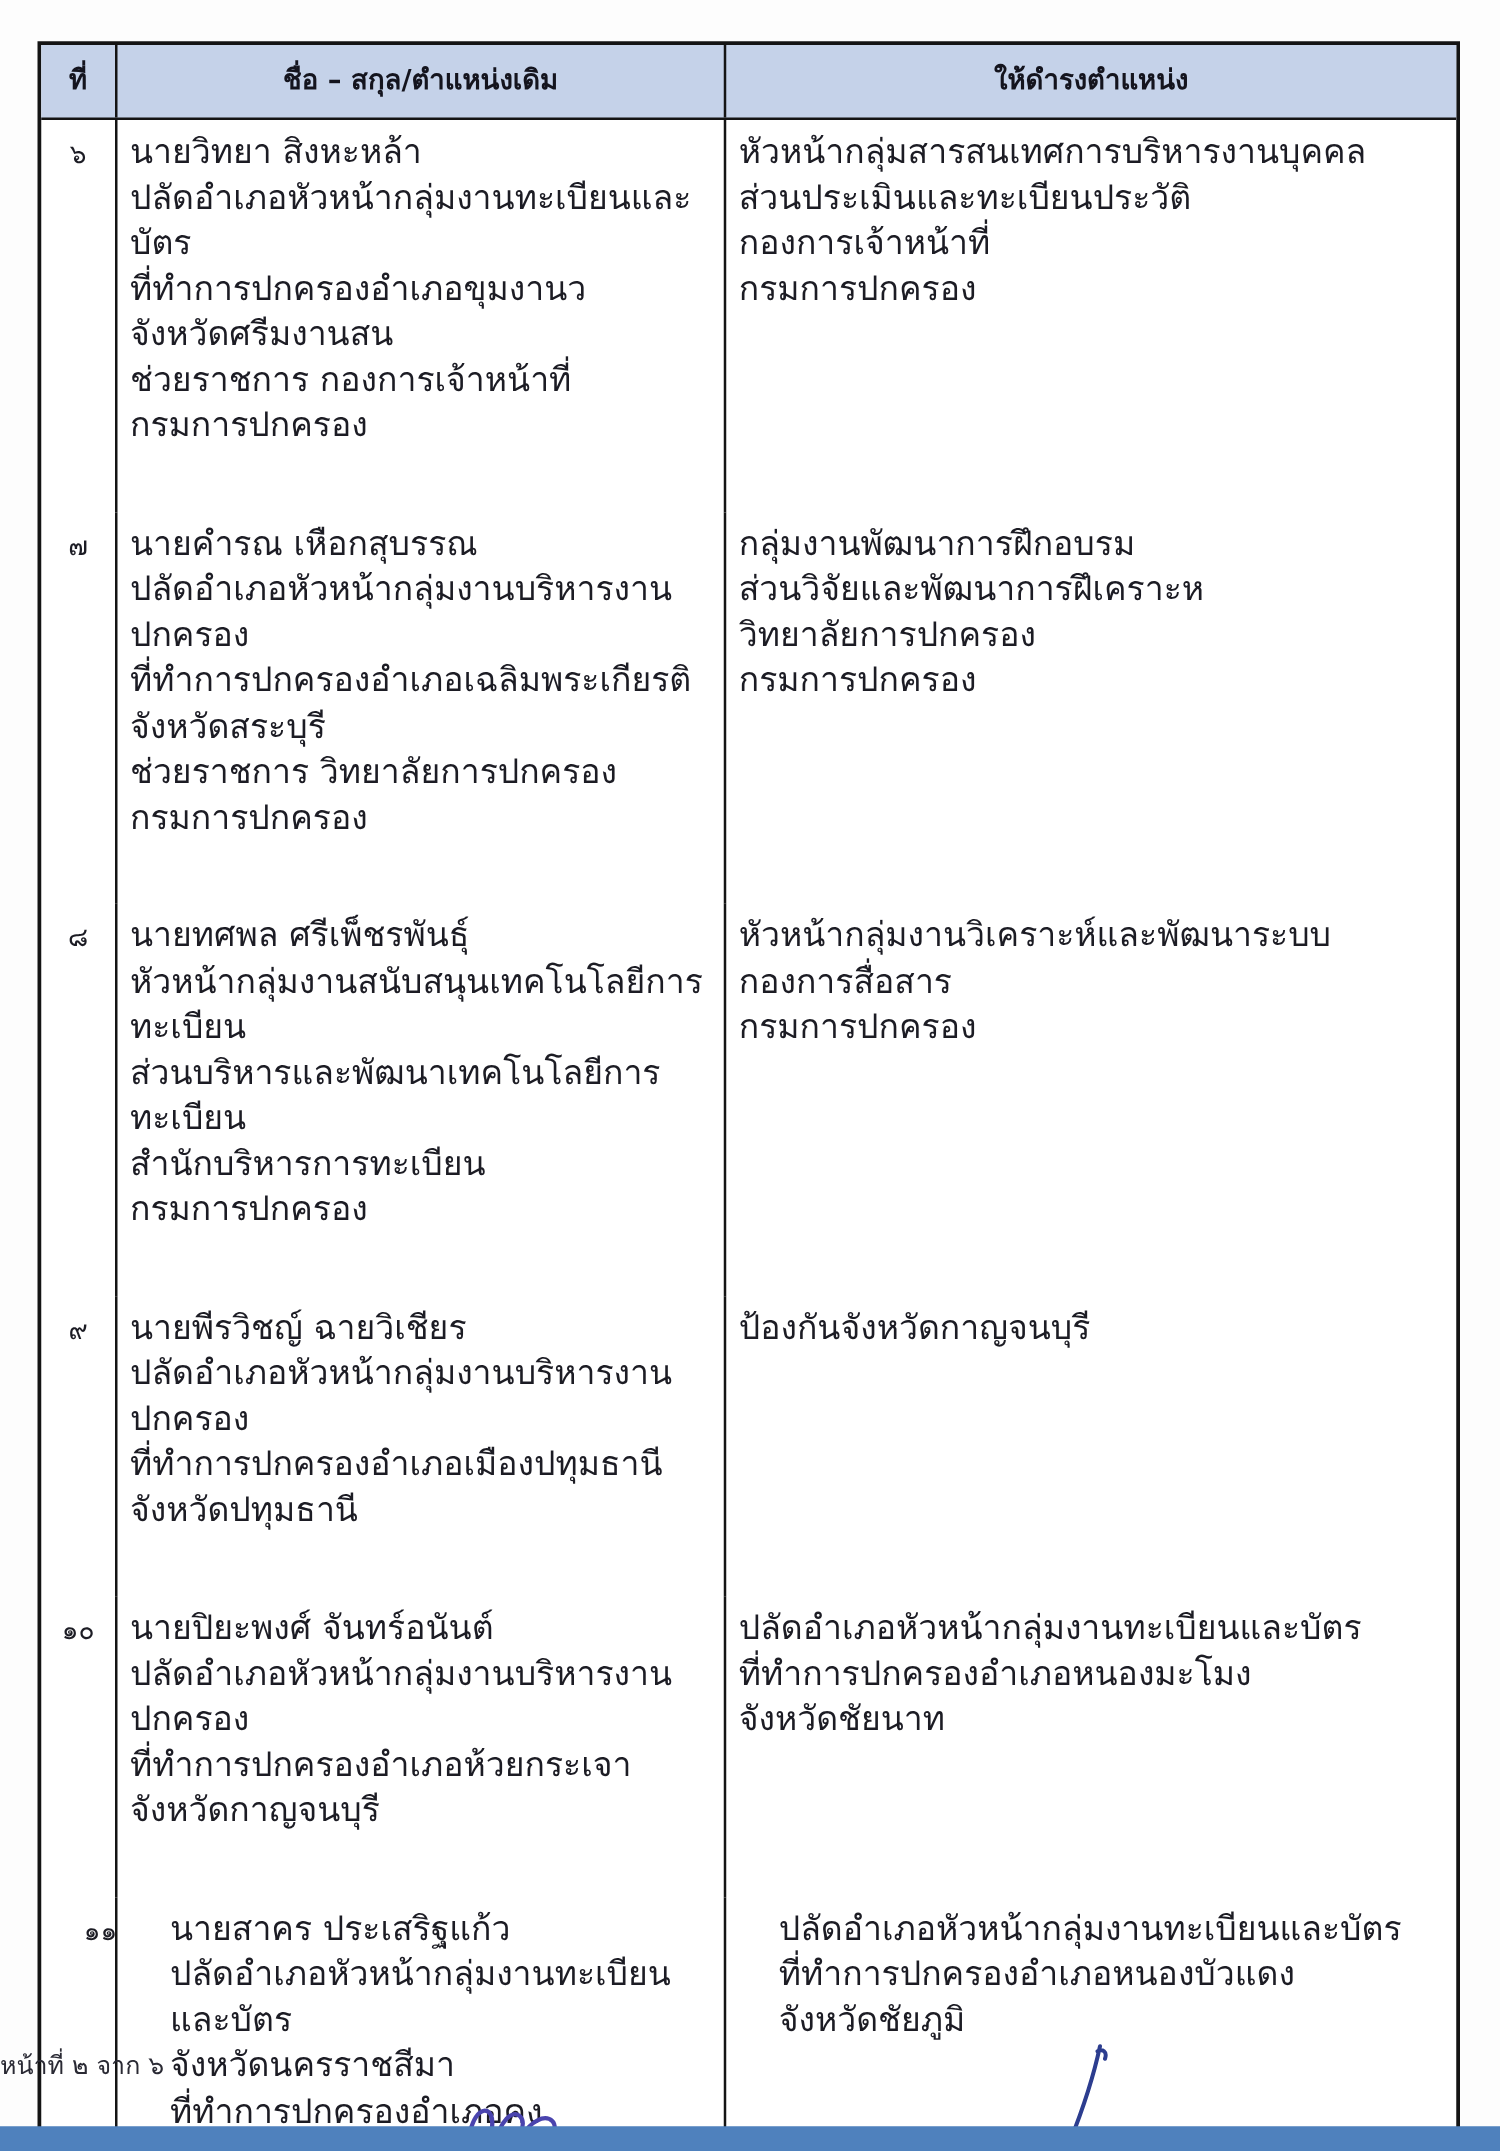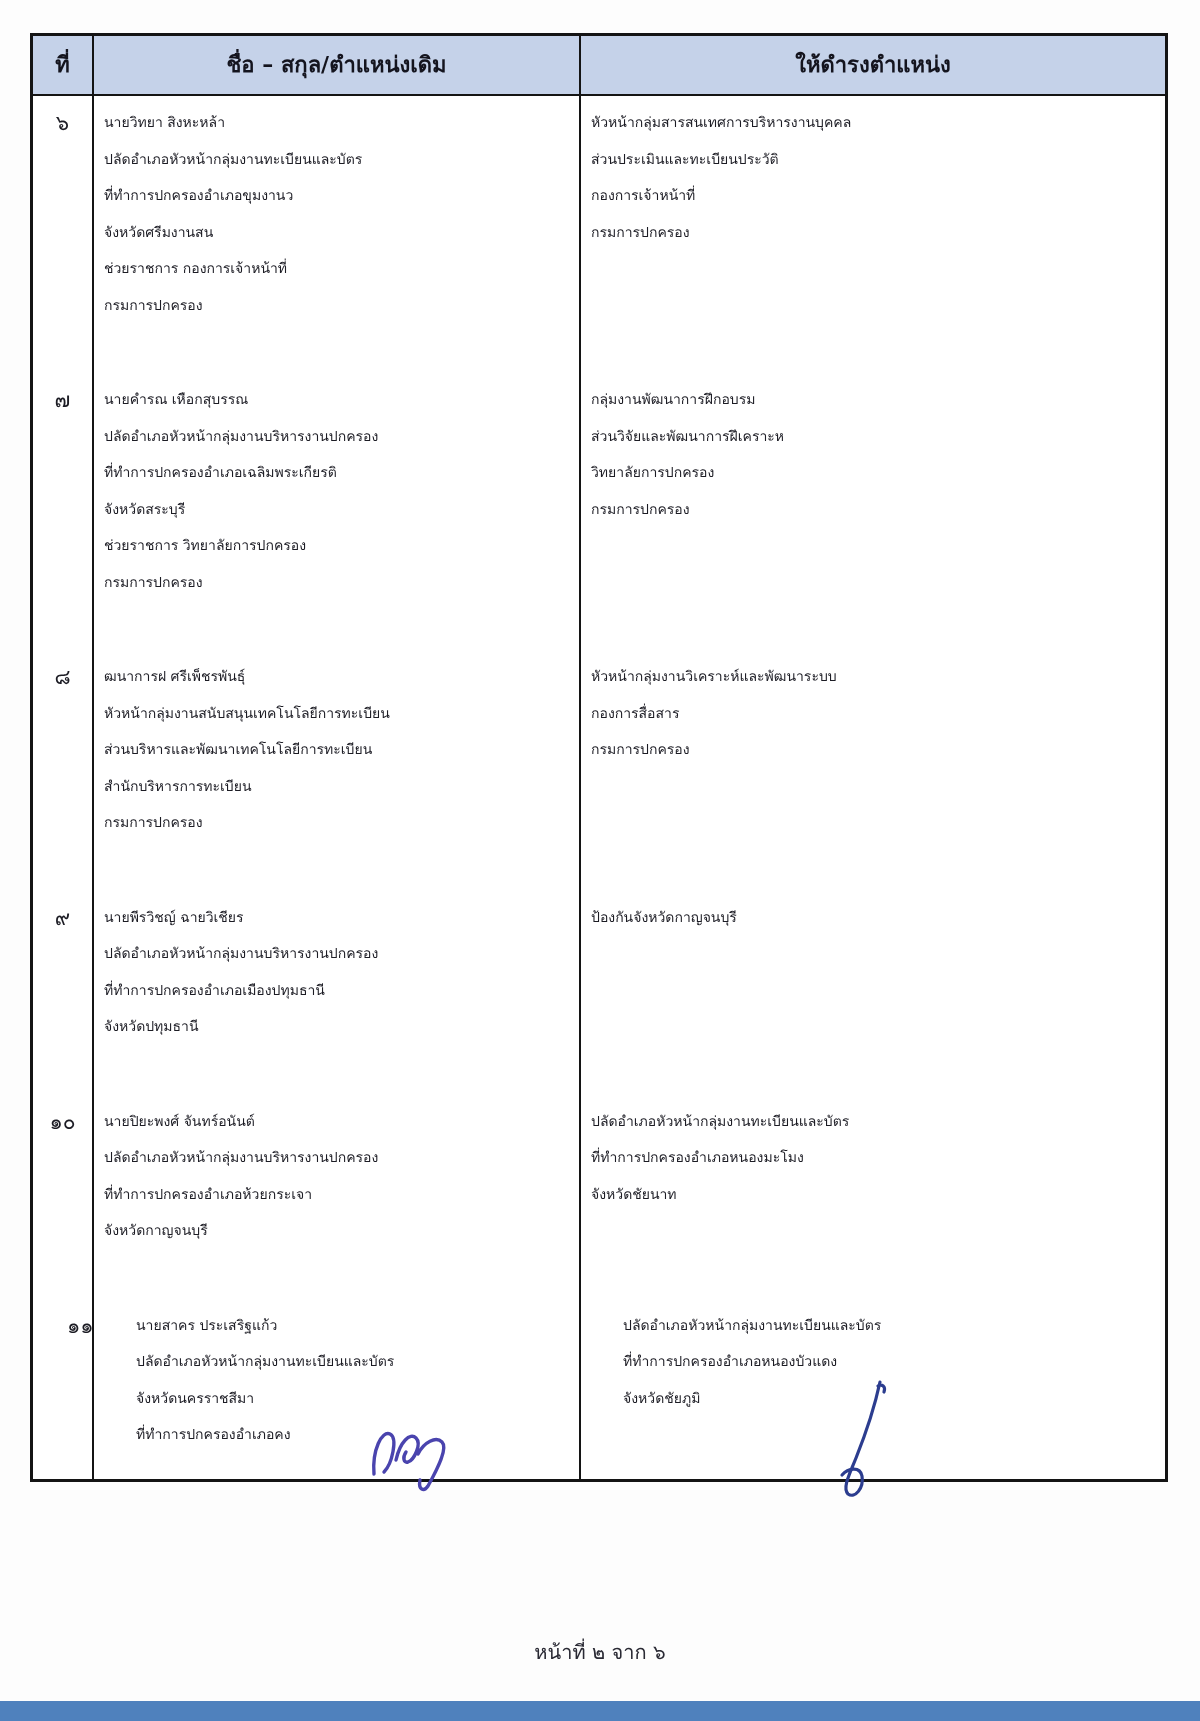--- a/index.html
+++ b/index.html
@@ -34,38 +34,38 @@
     text-align: center;
     font-weight: bold;
     font-size: 22px;
     color: #14141e;
     line-height: 28px;
   }
   .v-border { border-right: 2px solid #141414; }
 
   .entry .cell {
     padding: 8px 10px 50px 10px;
-    font-size: 14px;
+    font-size: 27px;
     line-height: 36.5px;
     position: relative;
   }
   .entry .num-cell {
     text-align: center;
     padding: 10px 2px 10px 2px;
     font-size: 21px;
     line-height: 34px;
   }
   .entry:last-child .cell { padding-bottom: 26px; margin-left: 32px; }
   .line { white-space: pre-wrap; }
 
   .footer-label {
     position: absolute;
     left: 0; right: 0;
     top: 1636px;
-    text-align: center;
+    text-align: left;
     font-size: 20px;
     color: #2a2a34;
   }
   .bottom-bar {
     position: absolute;
     left: 0; right: 0; bottom: 0;
     height: 20px;
     background: #4f81bd;
   }
   .sig { position: absolute; pointer-events: none; }
@@ -114,21 +114,21 @@
           <div class="cell">
             <div class="line">กลุ่มงานพัฒนาการฝึกอบรม</div>
             <div class="line">ส่วนวิจัยและพัฒนาการฝึเคราะห</div>
             <div class="line">วิทยาลัยการปกครอง</div>
             <div class="line">กรมการปกครอง</div>
           </div>
         </div>
         <div class="grid-row entry">
           <div class="cell num-cell v-border">๘</div>
           <div class="cell v-border">
-            <div class="line">ฒนาการฝ ศรีเพ็ชรพันธุ์</div>
+            <div class="line">นายทศพล ศรีเพ็ชรพันธุ์</div>
             <div class="line">หัวหน้ากลุ่มงานสนับสนุนเทคโนโลยีการทะเบียน</div>
             <div class="line">ส่วนบริหารและพัฒนาเทคโนโลยีการทะเบียน</div>
             <div class="line">สำนักบริหารการทะเบียน</div>
             <div class="line">กรมการปกครอง</div>
           </div>
           <div class="cell">
             <div class="line">หัวหน้ากลุ่มงานวิเคราะห์และพัฒนาระบบ</div>
             <div class="line">กองการสื่อสาร</div>
             <div class="line">กรมการปกครอง</div>
           </div>

